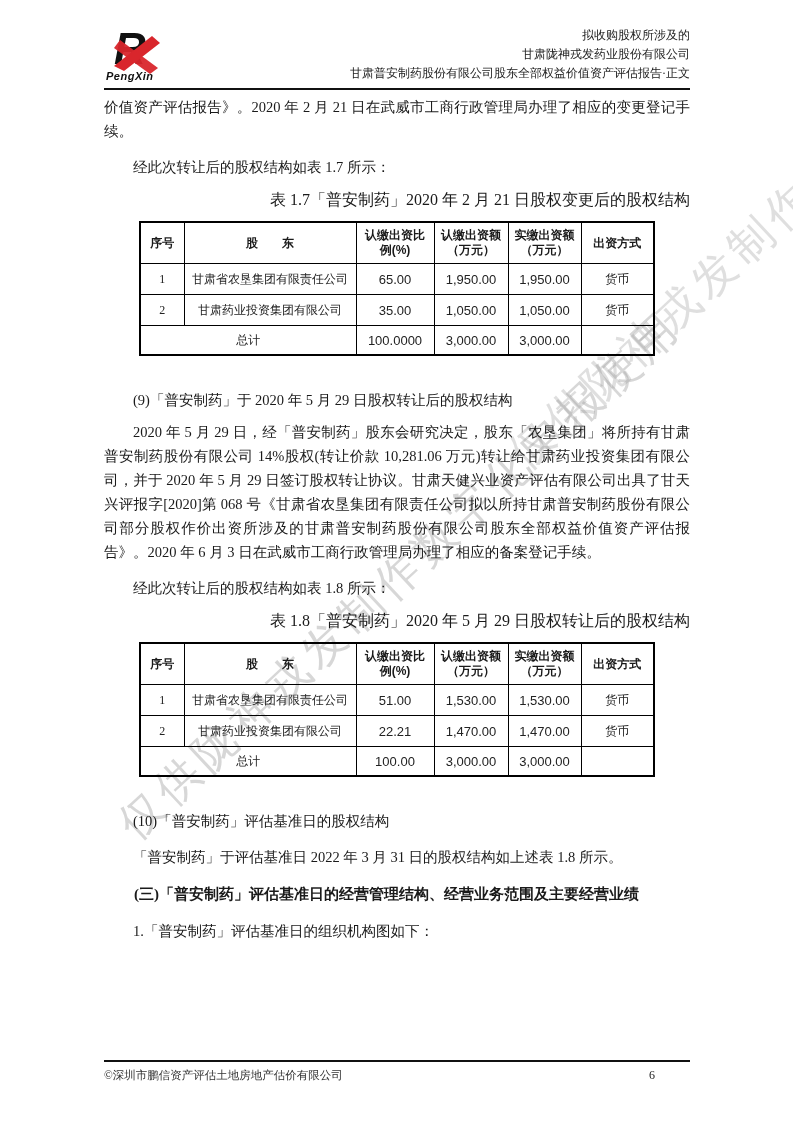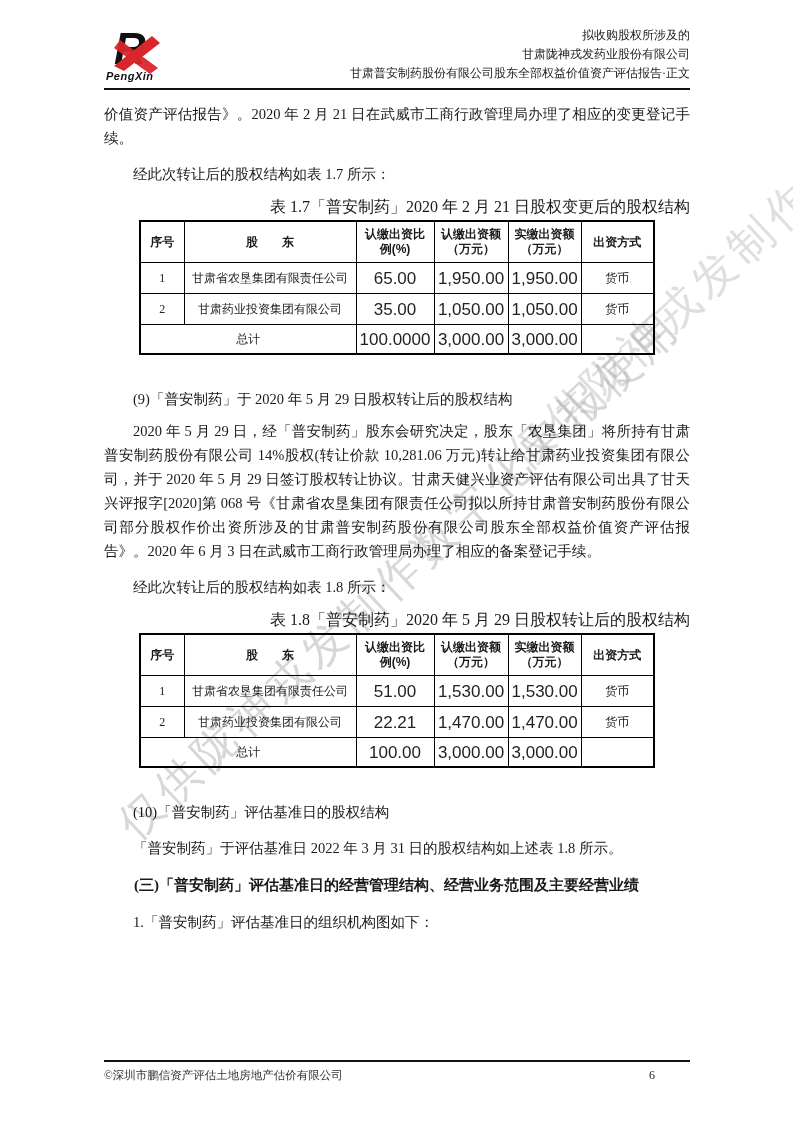--- a/index.html
+++ b/index.html
@@ -11,36 +11,36 @@
              font-family:"Liberation Serif",serif;pointer-events:none;}
   .wm1{left:400px;top:575px;transform:translate(-50%,-50%) rotate(-43deg);}
   .wm2{left:790px;top:205px;transform:translate(-50%,-50%) rotate(-43deg);opacity:.8;}
   
   .hdr{position:absolute;left:104px;top:24px;width:586px;z-index:1;}
   .logo{position:absolute;left:2px;top:2px;width:70px;height:60px;}
   .hdr-lines{position:absolute;right:0;top:2px;text-align:right;
              font-size:12px;line-height:19px;color:#222;}
   .hdr-rule{position:absolute;left:104px;top:88px;width:586px;height:2px;background:#111;z-index:1;}
   
-  .content{position:absolute;left:104px;top:102px;width:586px;z-index:1;}
+  .content{position:absolute;left:104px;top:95px;width:586px;z-index:1;}
   .para{margin:0;font-size:14.5px;line-height:24px;text-align:justify;}
   .indent{text-indent:2em;}
   .mt8{margin-top:8px;} .mt12{margin-top:12px;} .mt16{margin-top:32px;}
   .bold-head{font-weight:bold;font-size:15px;line-height:26px;}
   .tbl-caption{margin:12px 0 4px 0;text-align:right;font-size:16px;line-height:18px;}
-  table.shares{border-collapse:collapse;margin:4px auto;width:514px;table-layout:fixed;
+  table.shares{border-collapse:collapse;margin:12px auto;width:514px;table-layout:fixed;
                font-size:12px;background:transparent;padding-left:12px;}
   table.shares td,table.shares th{border:1px solid #000;padding:2px 3px;text-align:center;
                vertical-align:middle;line-height:15px;}
   table.shares{border:2px solid #000;}
   table.shares th{font-family:"Liberation Sans","DejaVu Sans",sans-serif;
                font-weight:bold;font-size:12px;height:36px;}
   table.shares td{height:26px;color:#222;}
   td.shareholder{text-align:left;padding-left:8px;}
-  td.num{font-family:"Liberation Sans","DejaVu Sans",sans-serif;font-size:17px;}
+  td.num{font-family:"Liberation Sans","DejaVu Sans",sans-serif;font-size:13px;}
   tr.total td{font-weight:normal;height:24px;}
   col.c-no{width:44px;} col.c-name{width:172px;} col.c-pct{width:78px;}
   col.c-sub{width:74px;} col.c-paid{width:73px;} col.c-way{width:73px;}
   
   .ftr-rule{position:absolute;left:104px;top:1060px;width:586px;height:2px;background:#111;z-index:1;}
   .ftr-company{position:absolute;left:104px;top:1068px;font-size:11.5px;color:#333;z-index:1;}
   .ftr-page{position:absolute;right:138px;top:1068px;font-size:12px;color:#222;z-index:1;}
   .brand-text{font-family:"Liberation Sans",sans-serif;font-style:italic;font-weight:bold;
               font-size:11px;letter-spacing:.5px;color:#111;position:absolute;left:0;top:44px;}
 </style>

